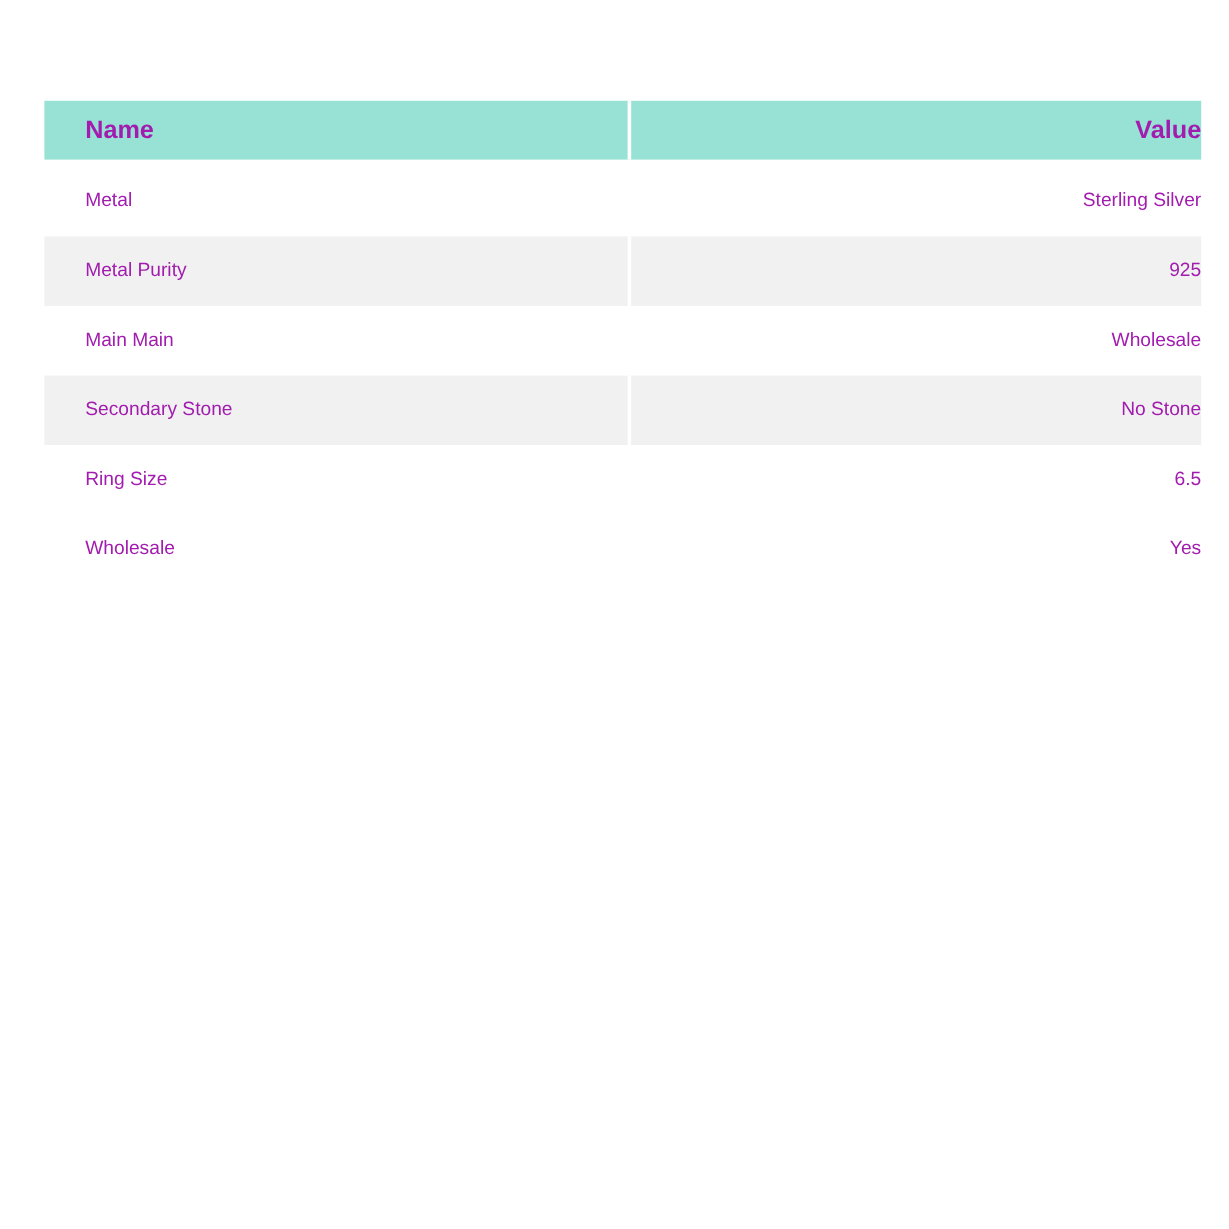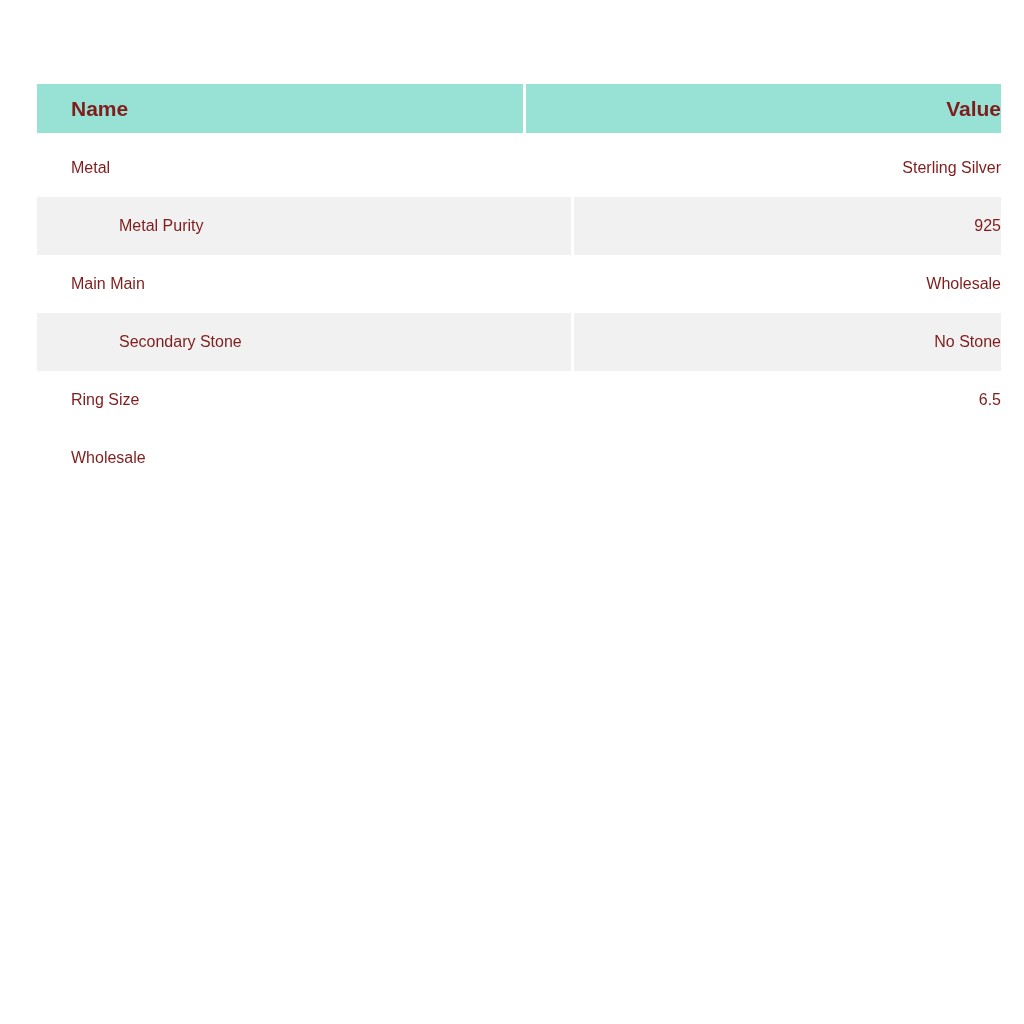--- a/index.html
+++ b/index.html
@@ -7,36 +7,35 @@
     padding: 0;
     background: #ffffff;
   }
   .page {
     position: relative;
     width: 1024px;
     height: 912px;
     background: #ffffff;
     overflow: hidden;
     font-family: "Liberation Sans", "DejaVu Sans", sans-serif;
-    color: #7f1d1d;
+    color: #a21caf;
   }
   .spec-table {
     position: absolute;
     left: 37px;
     top: 84px;
     width: 964px;
   }
   .t-row {
     display: flex;
     height: 58px;
     background: #ffffff;
   }
   .t-row.alt {
     background: #f1f1f1;
-    padding-left: 48px;
   }
   .t-row.header {
     height: 49px;
     background: #98e1d5;
     margin-bottom: 6px;
     font-weight: 600;
     font-size: 21px;
   }
   .cell {
     display: flex;
@@ -118,16 +117,19 @@
       <div class="cell value">
         <span>6.5</span>
       </div>
     </div>
 
 
     <div class="t-row">
       <div class="cell name">
         <span>Wholesale</span>
       </div>
+      <div class="cell value">
+        <span>Yes</span>
+      </div>
     </div>
 
   </div>
 </div>
 
 </body></html>

